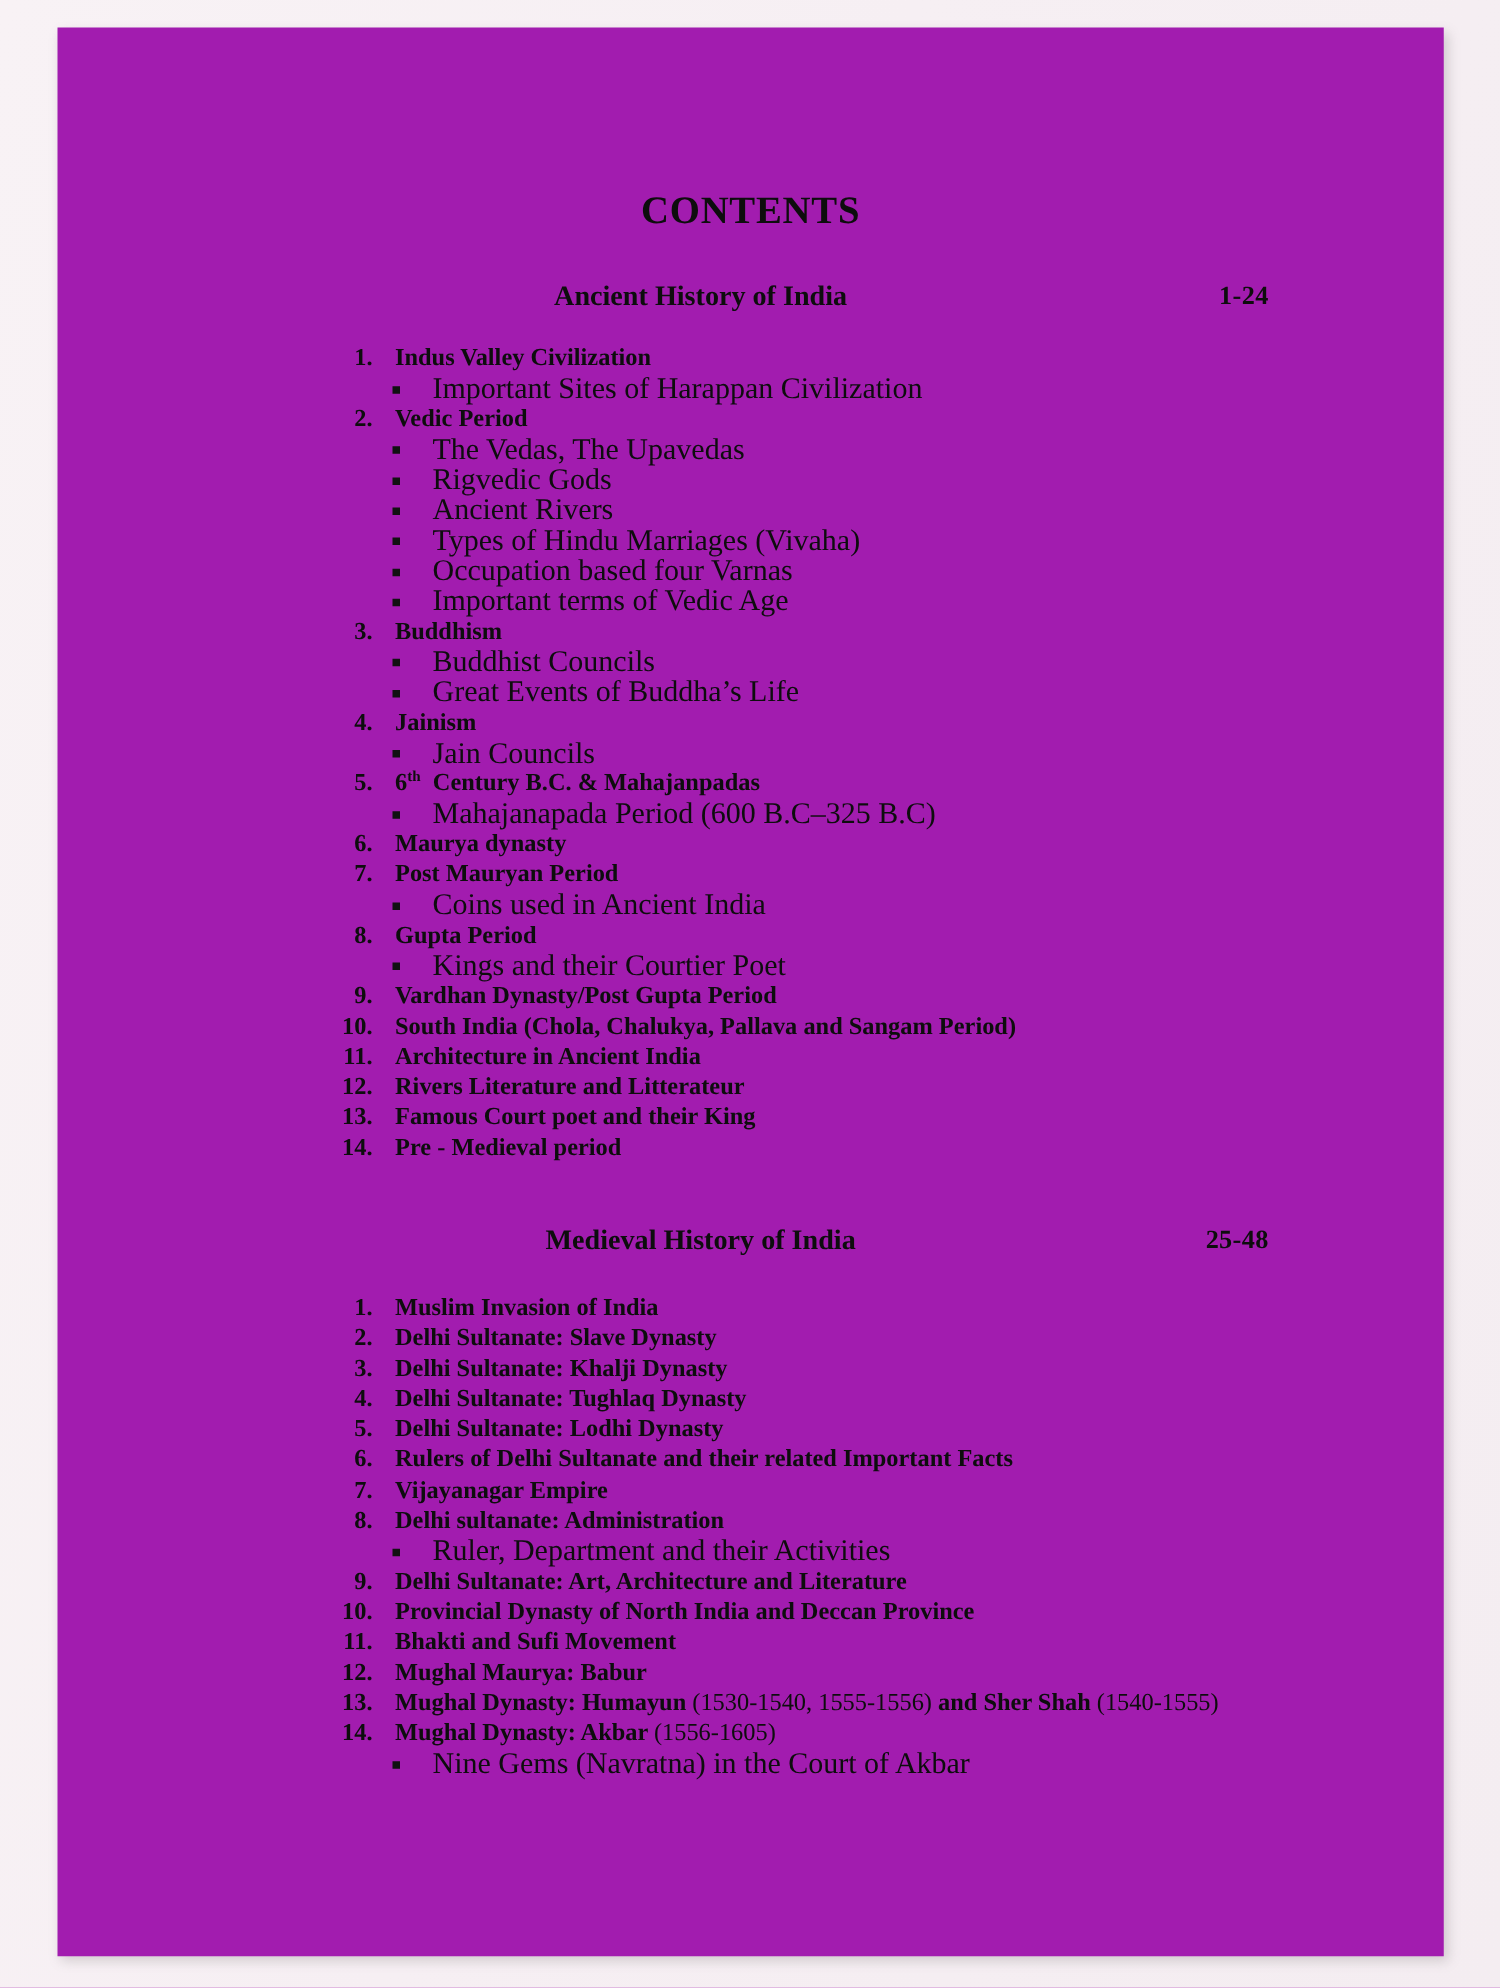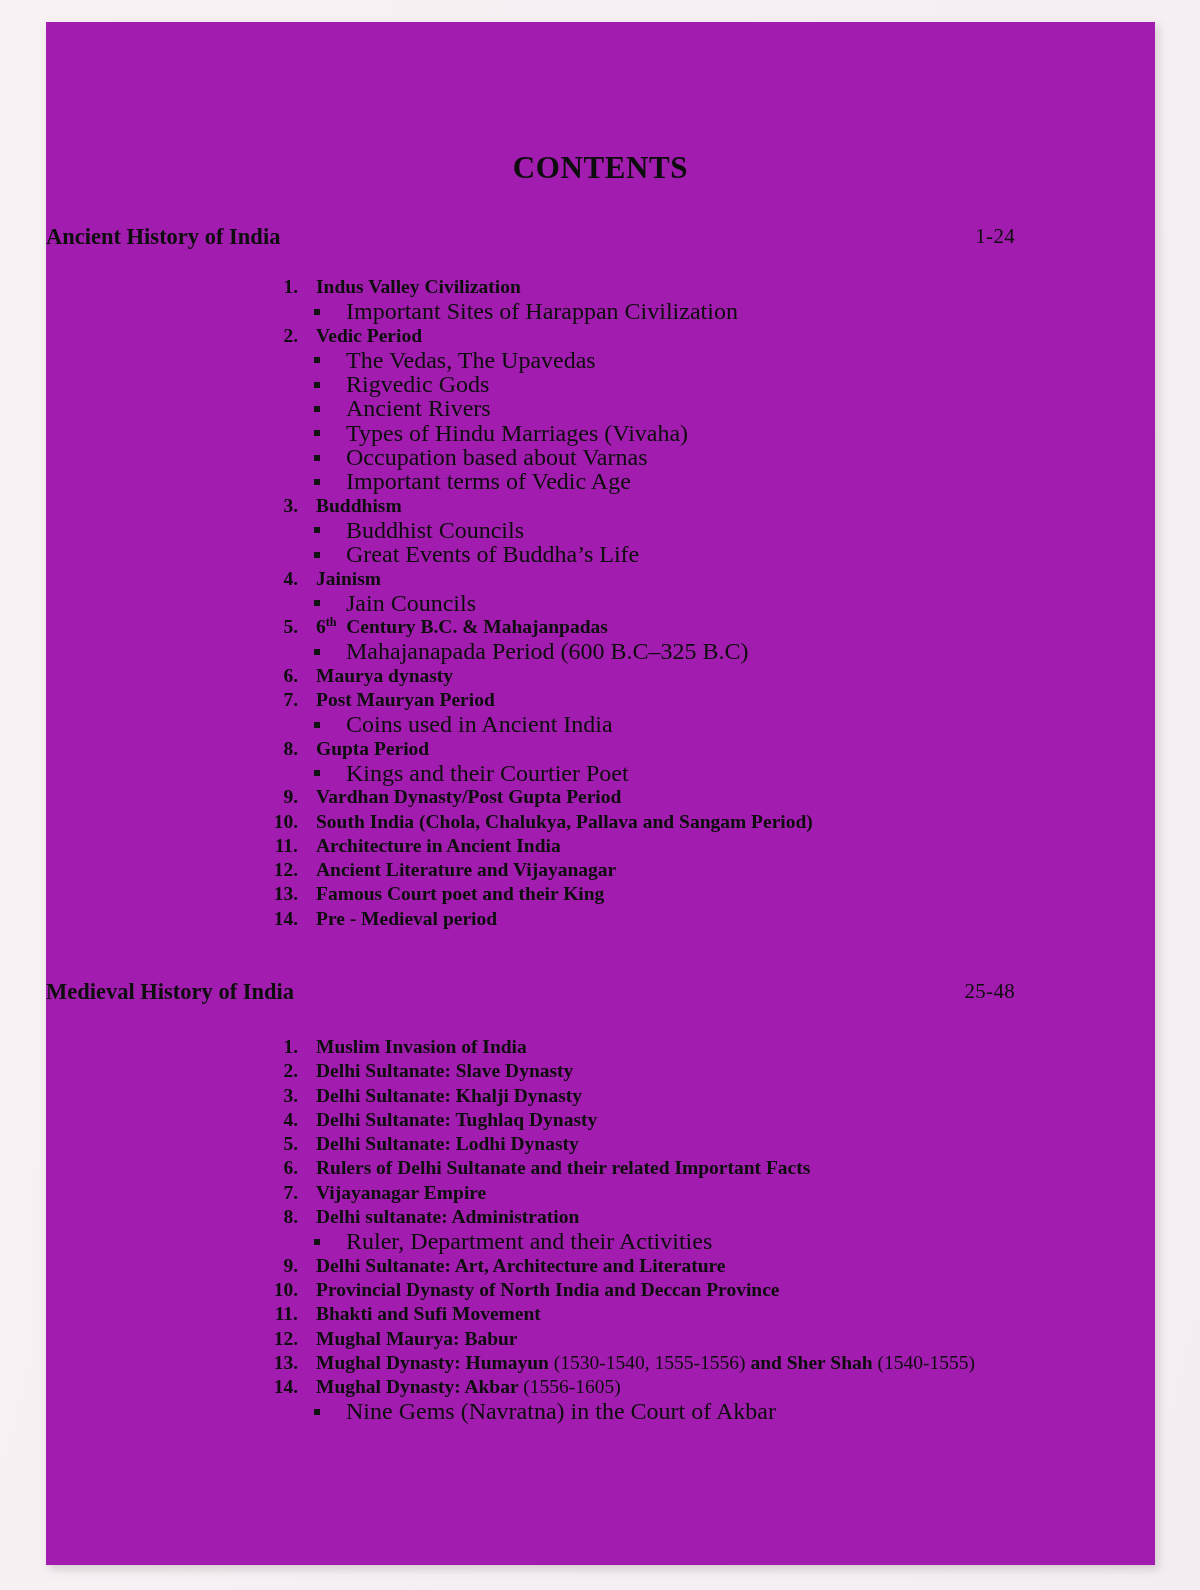--- a/index.html
+++ b/index.html
@@ -52,29 +52,30 @@
 
   .section-head {
     position: relative;
     display: block;
     height: 34px;
   }
   .section-head .sec-title {
     position: absolute;
     left: 0;
     right: 0;
+    text-align: center;
     font-size: 22.5px;
     font-weight: bold;
     padding-right: 80px;
   }
   .section-head .sec-pages {
     position: absolute;
     right: 140px;
     font-size: 21px;
-    font-weight: normal;
+    font-weight: bold;
     letter-spacing: 0.3px;
   }
 
   .toc-list {
     list-style: none;
     margin: 0;
     padding: 0;
   }
   .toc-entry {
     position: relative;
@@ -164,21 +165,21 @@
               <li class="sub-entry"><span class="sq"></span><span>Important Sites of Harappan Civilization</span></li>
             </ul>
           </li>
           <li class="toc-entry"><span class="num">2.</span><span class="label">Vedic Period</span></li>
           <li style="list-style: none;">
             <ul class="sub-list">
               <li class="sub-entry"><span class="sq"></span><span>The Vedas, The Upavedas</span></li>
               <li class="sub-entry"><span class="sq"></span><span>Rigvedic Gods</span></li>
               <li class="sub-entry"><span class="sq"></span><span>Ancient Rivers</span></li>
               <li class="sub-entry"><span class="sq"></span><span>Types of Hindu Marriages (Vivaha)</span></li>
-              <li class="sub-entry"><span class="sq"></span><span>Occupation based about Varnas</span></li>
+              <li class="sub-entry"><span class="sq"></span><span>Occupation based four Varnas</span></li>
               <li class="sub-entry"><span class="sq"></span><span>Important terms of Vedic Age</span></li>
             </ul>
           </li>
           <li class="toc-entry"><span class="num">3.</span><span class="label">Buddhism</span></li>
           <li style="list-style: none;">
             <ul class="sub-list">
               <li class="sub-entry"><span class="sq"></span><span>Buddhist Councils</span></li>
               <li class="sub-entry"><span class="sq"></span><span>Great Events of Buddha’s Life</span></li>
             </ul>
           </li>
@@ -203,21 +204,21 @@
           </li>
           <li class="toc-entry"><span class="num">8.</span><span class="label">Gupta Period</span></li>
           <li style="list-style: none;">
             <ul class="sub-list">
               <li class="sub-entry"><span class="sq"></span><span>Kings and their Courtier Poet</span></li>
             </ul>
           </li>
           <li class="toc-entry"><span class="num">9.</span><span class="label">Vardhan Dynasty/Post Gupta Period</span></li>
           <li class="toc-entry"><span class="num">10.</span><span class="label">South India (Chola, Chalukya, Pallava and Sangam Period)</span></li>
           <li class="toc-entry"><span class="num">11.</span><span class="label">Architecture in Ancient India</span></li>
-          <li class="toc-entry"><span class="num">12.</span><span class="label">Ancient Literature and Vijayanagar</span></li>
+          <li class="toc-entry"><span class="num">12.</span><span class="label">Rivers Literature and Litterateur</span></li>
           <li class="toc-entry"><span class="num">13.</span><span class="label">Famous Court poet and their King</span></li>
           <li class="toc-entry"><span class="num">14.</span><span class="label">Pre - Medieval period</span></li>
         </ul>
     </div>
 
     <div class="section-block-2">
       <div class="section-head">
         <span class="sec-title">Medieval History of India</span>
         <span class="sec-pages">25-48</span>
       </div>

